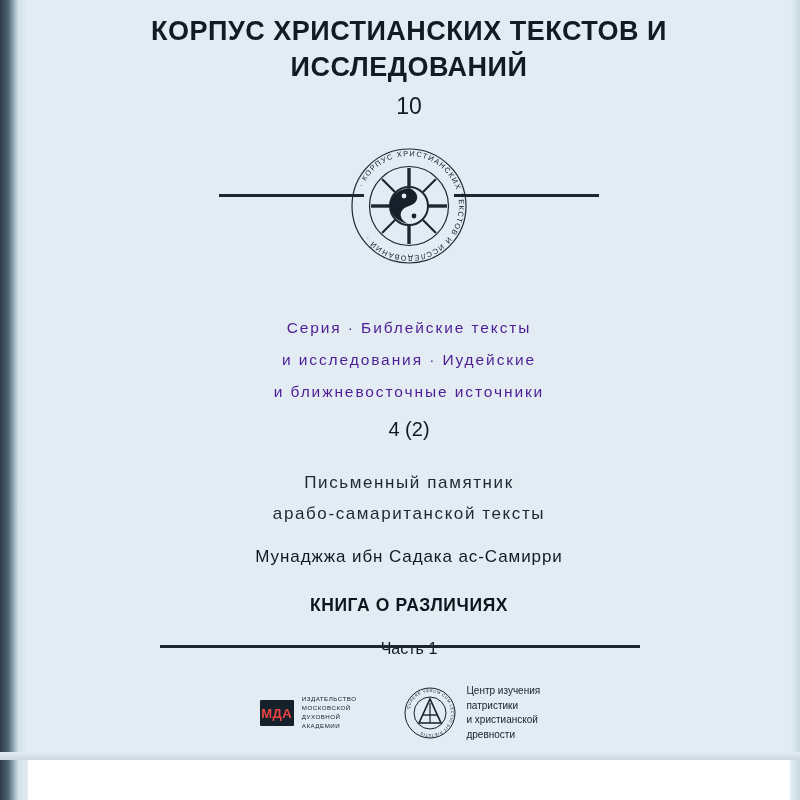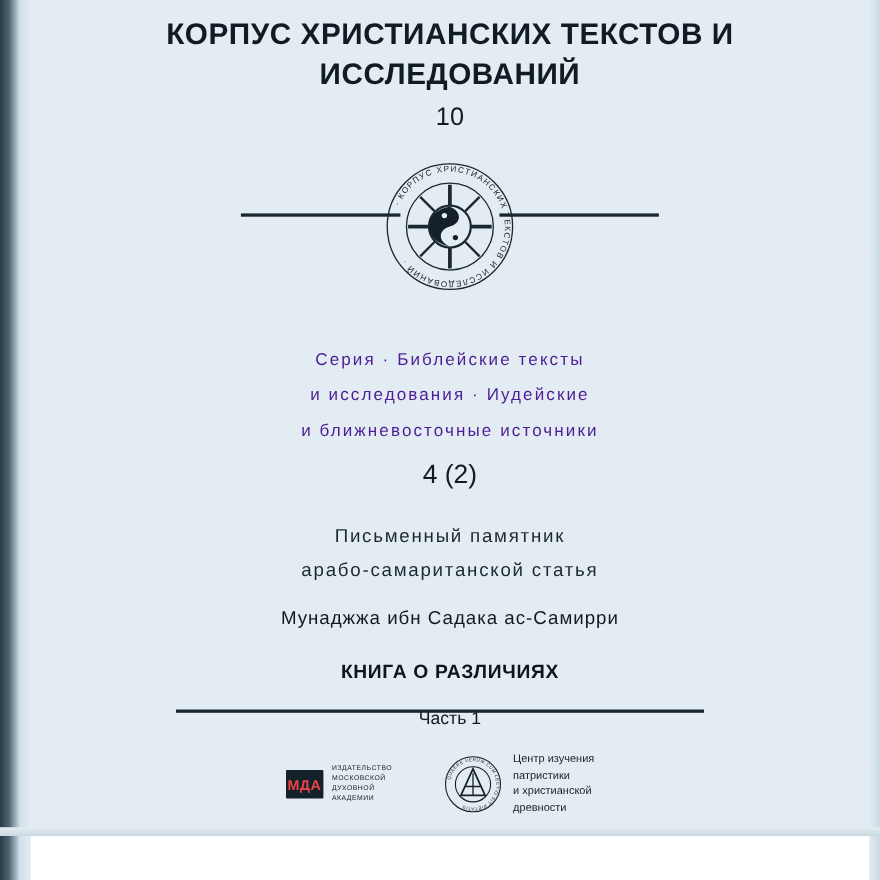--- a/index.html
+++ b/index.html
@@ -104,21 +104,21 @@
   
   .subseries {
     margin-top: 62px;
     font-size: 15.5px;
     letter-spacing: 1.9px;
     line-height: 2.05;
     color: #4c1d95;
   }
   .subseries-number {
     margin-top: 10px;
-    font-size: 24px;
+    font-size: 20px;
     letter-spacing: 0px;
     color: #111b24;
   }
 
   .kicker {
     margin-top: 26px;
     font-size: 17px;
     letter-spacing: 1.6px;
     line-height: 1.85;
     color: #1b2831;
@@ -265,21 +265,21 @@
 
     <div class="subseries">
       <div>Серия · Библейские тексты</div>
       <div>и исследования · Иудейские</div>
       <div>и ближневосточные источники</div>
     </div>
     <div class="subseries-number">4 (2)</div>
 
     <div class="kicker">
       <div>Письменный памятник</div>
-      <div>арабо-самаританской статья</div>
+      <div>арабо-самаританской тексты</div>
     </div>
 
     <div class="author">Мунаджжа ибн Садака ас-Самирри</div>
 
     <div class="book-title">
       <div>Книга о различиях</div>
     </div>
 
     <div class="part">Часть 1</div>
 

